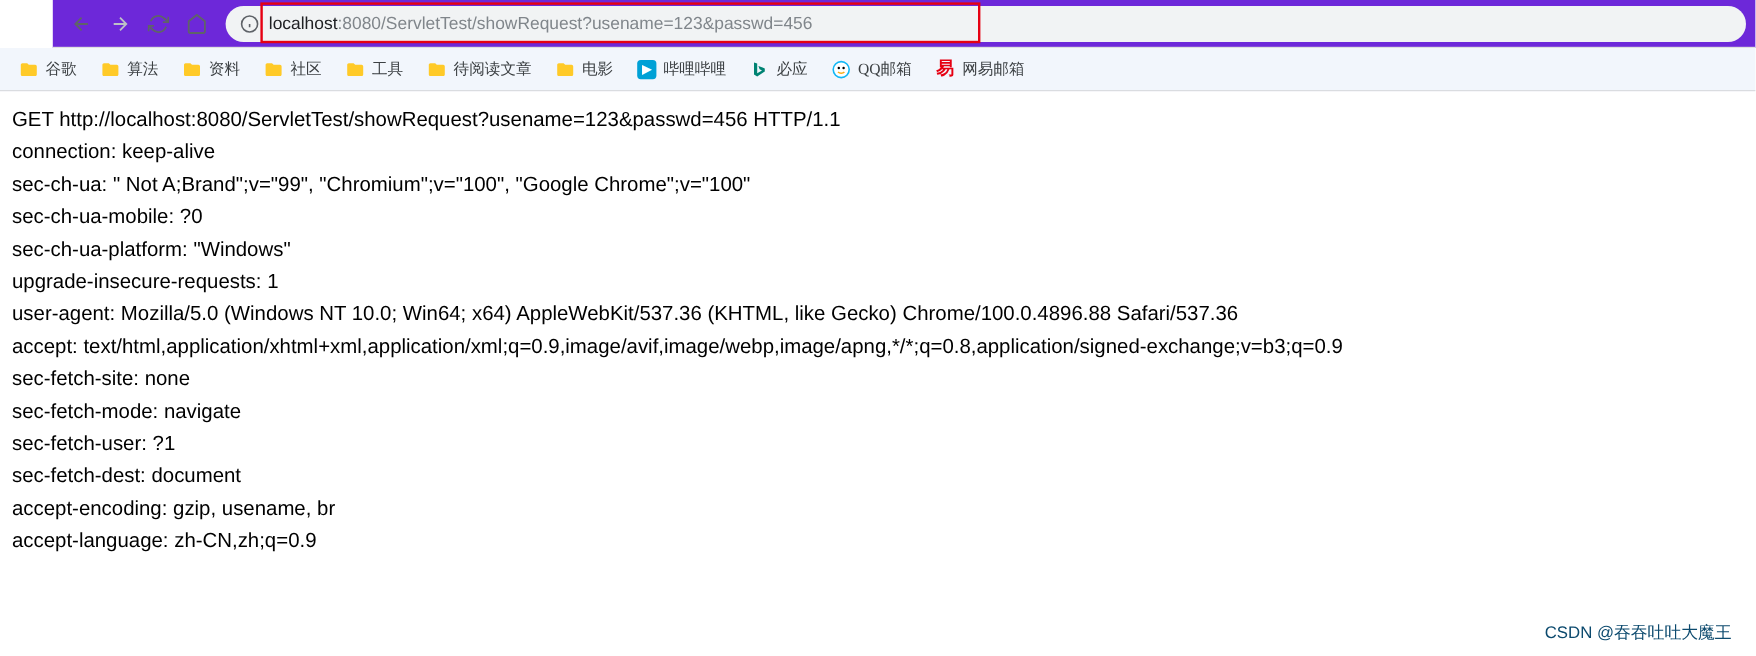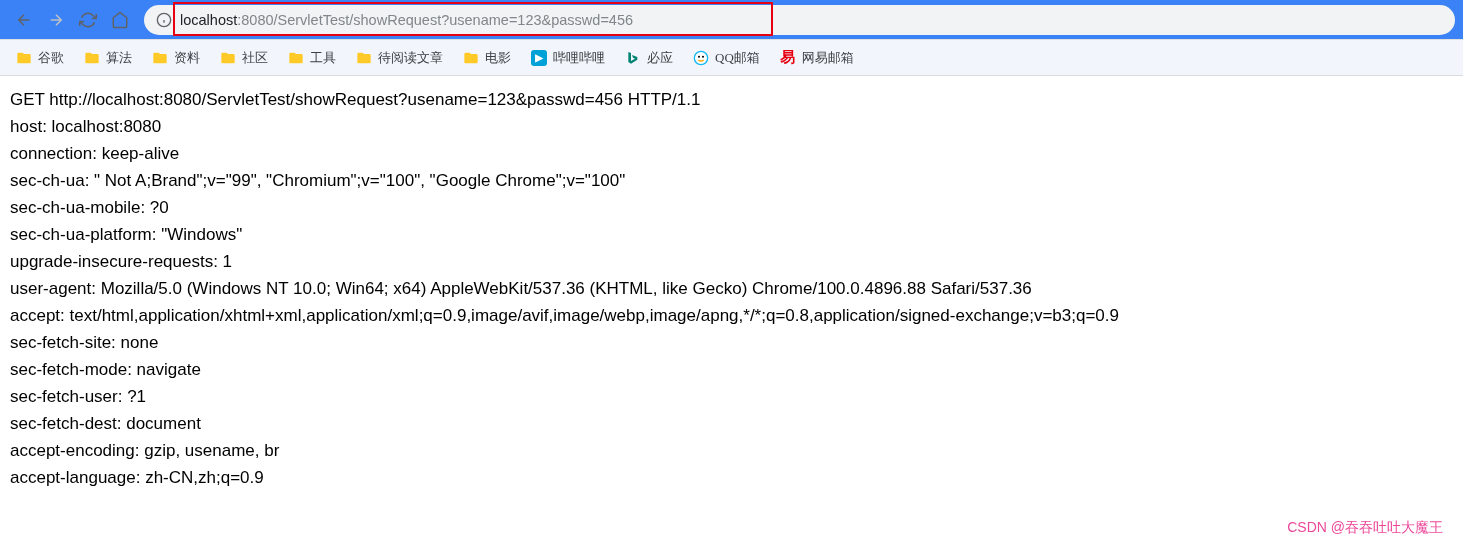--- a/index.html
+++ b/index.html
@@ -1,32 +1,32 @@
 <!DOCTYPE html>
 <html><head>
 <meta charset="utf-8">
 <style>
 * { margin: 0; padding: 0; box-sizing: border-box; }
 body { font-family: "Microsoft YaHei", Arial, sans-serif; background: #fff; width: 1463px; }
-.toolbar { display: flex; align-items: center; height: 40px; padding: 0 8px; background: #3b82f6; border-bottom: 1px solid #e0e0e0; }
+.toolbar { display: flex; align-items: center; height: 40px; padding: 0 8px; background: #6d28d9; border-bottom: 1px solid #e0e0e0; margin-left: 44px; }
 .nav-btn { width: 32px; height: 32px; display: flex; align-items: center; justify-content: center; cursor: pointer; border-radius: 50%; color: #5f6368; }
 .nav-btn svg { width: 18px; height: 18px; }
 .addr-container { flex: 1; display: flex; align-items: center; height: 30px; background: #f1f3f4; border-radius: 15px; margin-left: 8px; padding: 0 12px; position: relative; }
 .addr-info-icon { width: 16px; height: 16px; color: #5f6368; margin-right: 8px; flex-shrink: 0; }
 .addr-text { font-size: 14.5px; color: #202124; white-space: nowrap; font-family: Arial, sans-serif; }
 .addr-host { color: #202124; }
 .addr-port { color: #80868b; }
 .addr-path { color: #80868b; }
 .red-box { position: absolute; border: 2px solid #e60012; pointer-events: none; }
 .bookmarks { display: flex; align-items: center; height: 36px; padding: 0 8px; background: #f2f6fc; border-bottom: 1px solid #dadce0; gap: 4px; font-family: Liberation Serif, serif; }
 .bm-item { display: flex; align-items: center; padding: 4px 8px; cursor: pointer; border-radius: 4px; font-size: 13px; color: #3c4043; gap: 6px; }
 .folder-icon { width: 16px; height: 16px; fill: #ffca28; }
 .content { padding: 10px 10px; font-size: 17px; line-height: 27px; color: #000; font-family: Arial, "Microsoft YaHei", sans-serif; }
 .content-line { white-space: nowrap; }
-.watermark { position: absolute; right: 20px; bottom: 10px; color: #ec4899; font-size: 14px; pointer-events: none; }
+.watermark { position: absolute; right: 20px; bottom: 10px; color: #0c4a6e; font-size: 14px; pointer-events: none; }
 .bili-icon { width:16px; height:16px; display:inline-flex; align-items:center; justify-content:center; background:#00a1d6; color:#fff; font-size:10px; border-radius:3px; font-weight:bold; }
 .bing-icon { width:16px; height:16px; display:inline-block; }
 .qq-icon { width:16px; height:16px; display:inline-block; }
 .netease-icon { width:16px; height:16px; display:inline-flex; align-items:center; justify-content:center; color:#e60012; font-size:15px; font-weight:bold; }
 </style>
 </head>
 <body>
 
 <div class="toolbar">
   <div class="nav-btn">
@@ -126,21 +126,20 @@
       <span>QQ邮箱</span>
     </div>
     <div class="bm-item">
       <span class="netease-icon">易</span>
       <span>网易邮箱</span>
     </div>
   </div>
 
 <div class="content" id="content-area">
     <div class="content-line">GET http://localhost:8080/ServletTest/showRequest?usename=123&amp;passwd=456 HTTP/1.1</div>
-    <div class="content-line">host: localhost:8080</div>
     <div class="content-line">connection: keep-alive</div>
     <div class="content-line">sec-ch-ua: " Not A;Brand";v="99", "Chromium";v="100", "Google Chrome";v="100"</div>
     <div class="content-line">sec-ch-ua-mobile: ?0</div>
     <div class="content-line">sec-ch-ua-platform: "Windows"</div>
     <div class="content-line">upgrade-insecure-requests: 1</div>
     <div class="content-line">user-agent: Mozilla/5.0 (Windows NT 10.0; Win64; x64) AppleWebKit/537.36 (KHTML, like Gecko) Chrome/100.0.4896.88 Safari/537.36</div>
     <div class="content-line">accept: text/html,application/xhtml+xml,application/xml;q=0.9,image/avif,image/webp,image/apng,*/*;q=0.8,application/signed-exchange;v=b3;q=0.9</div>
     <div class="content-line">sec-fetch-site: none</div>
     <div class="content-line">sec-fetch-mode: navigate</div>
     <div class="content-line">sec-fetch-user: ?1</div>

